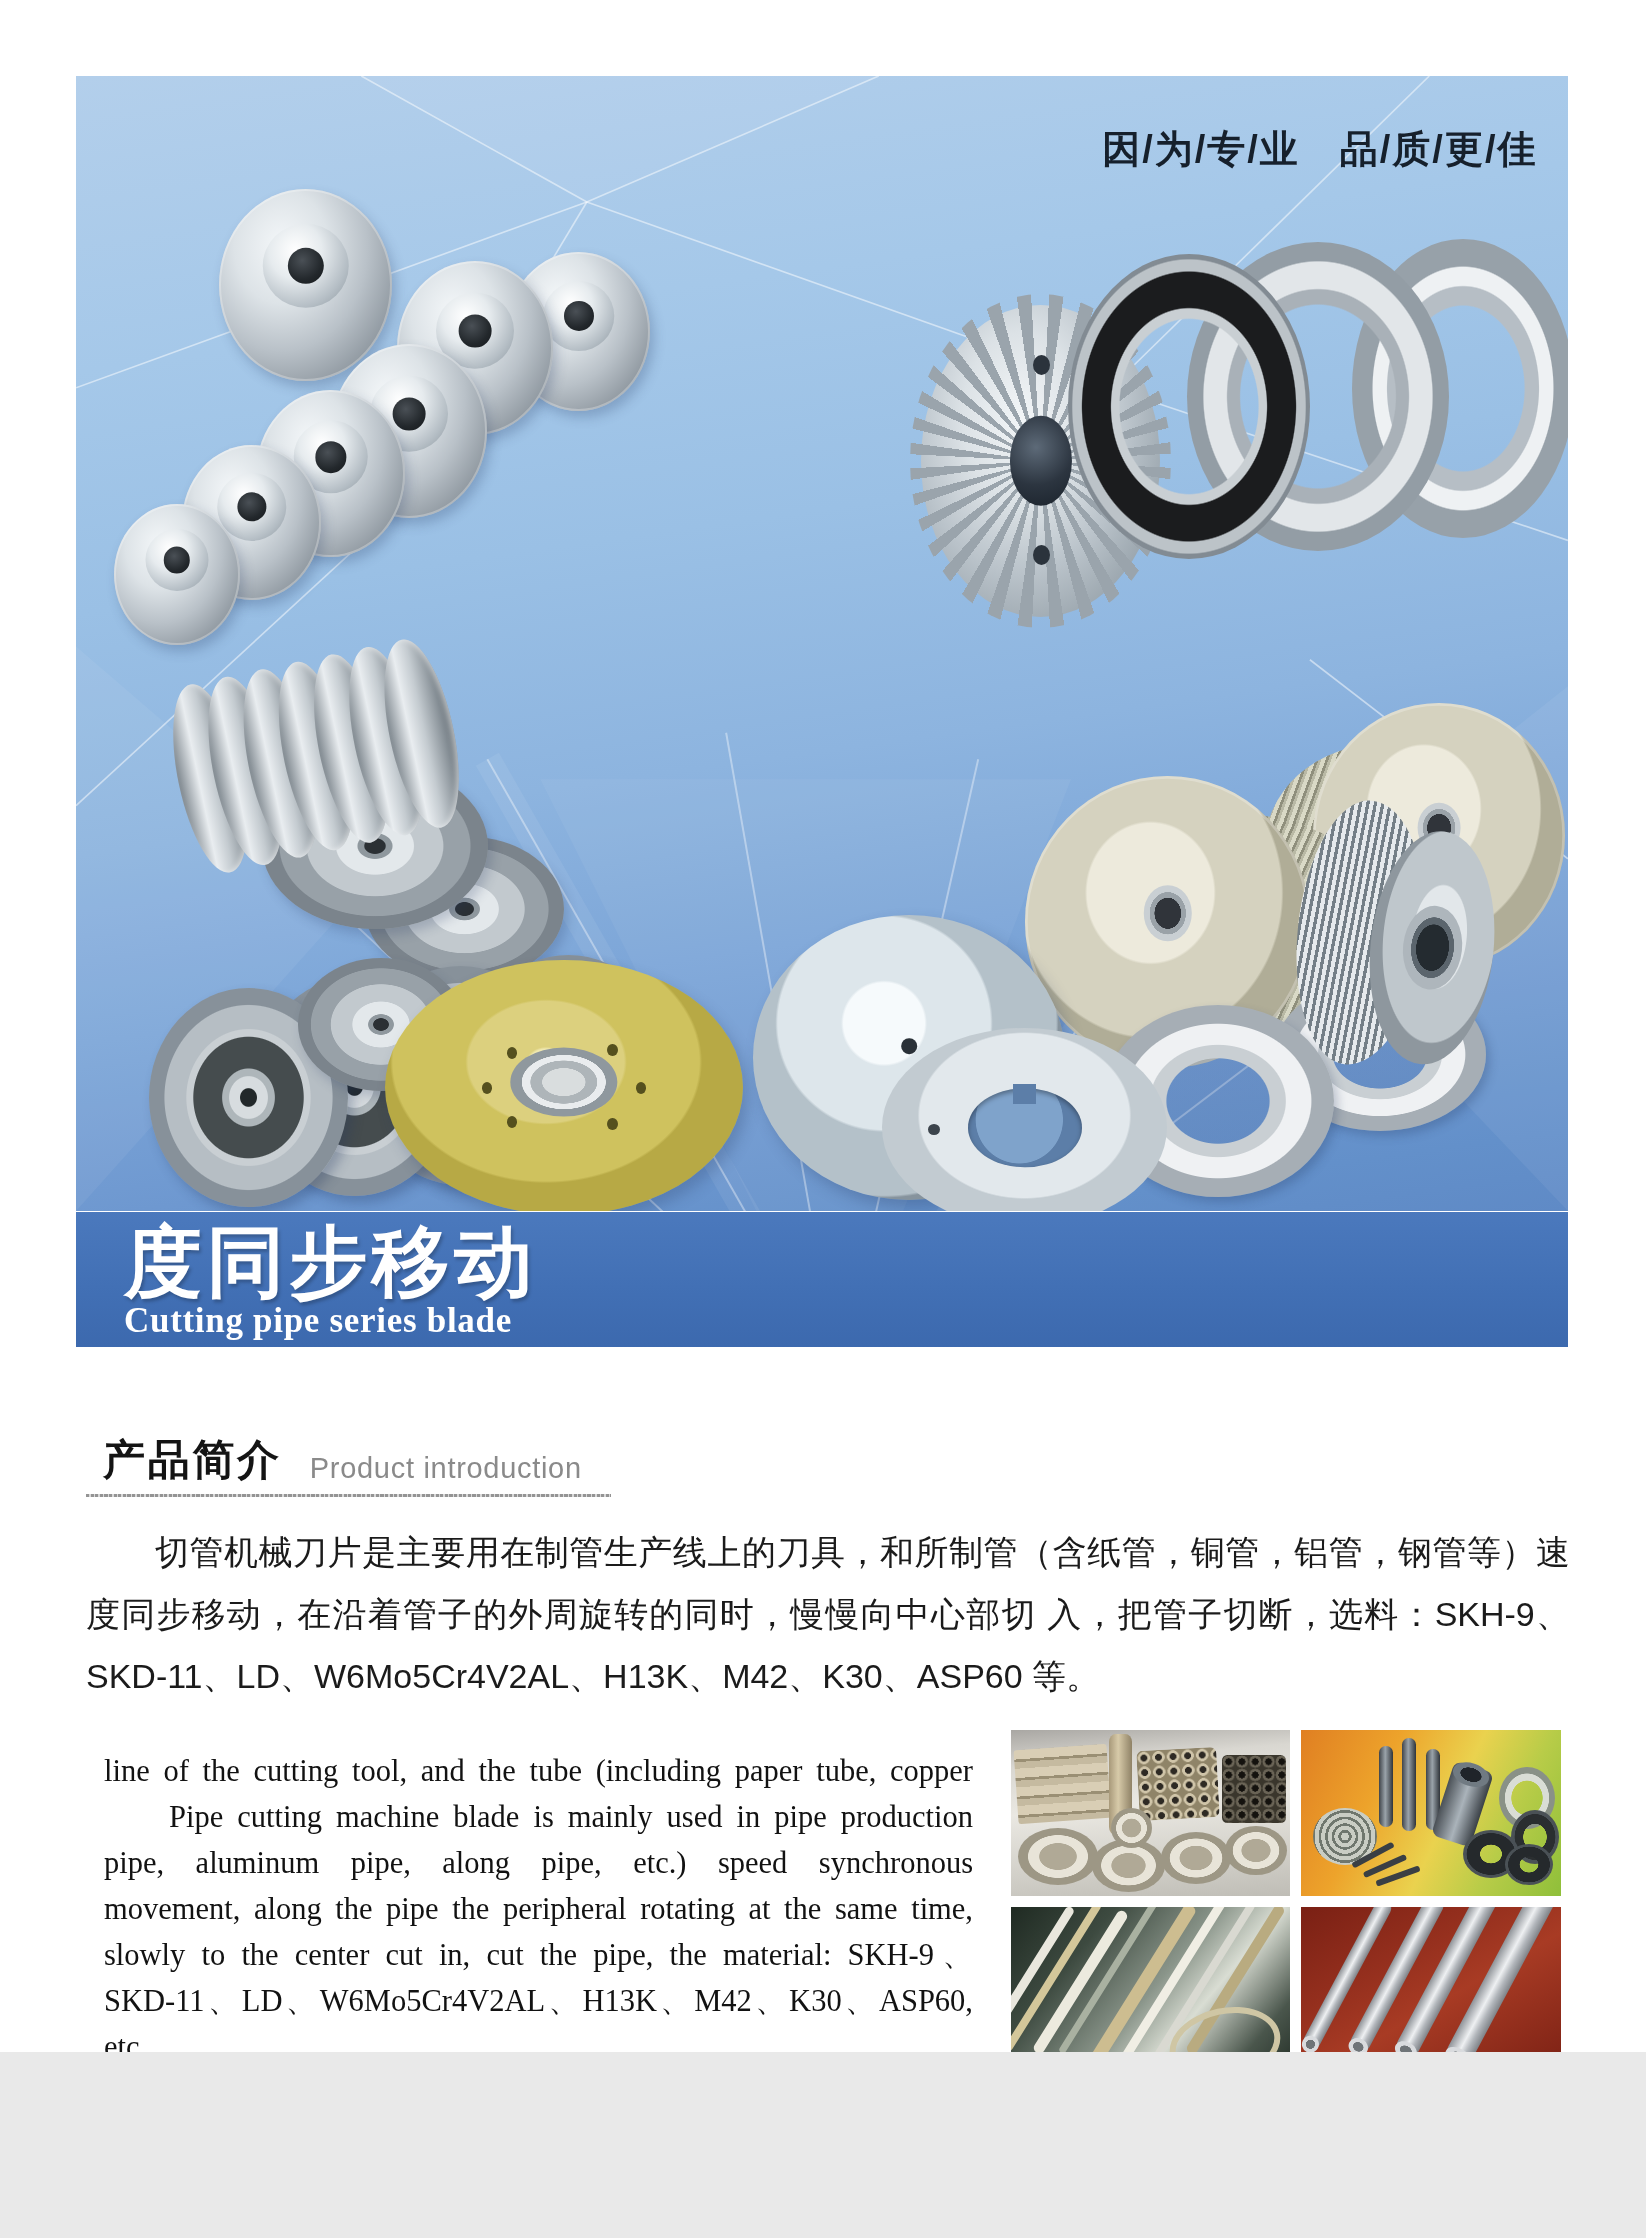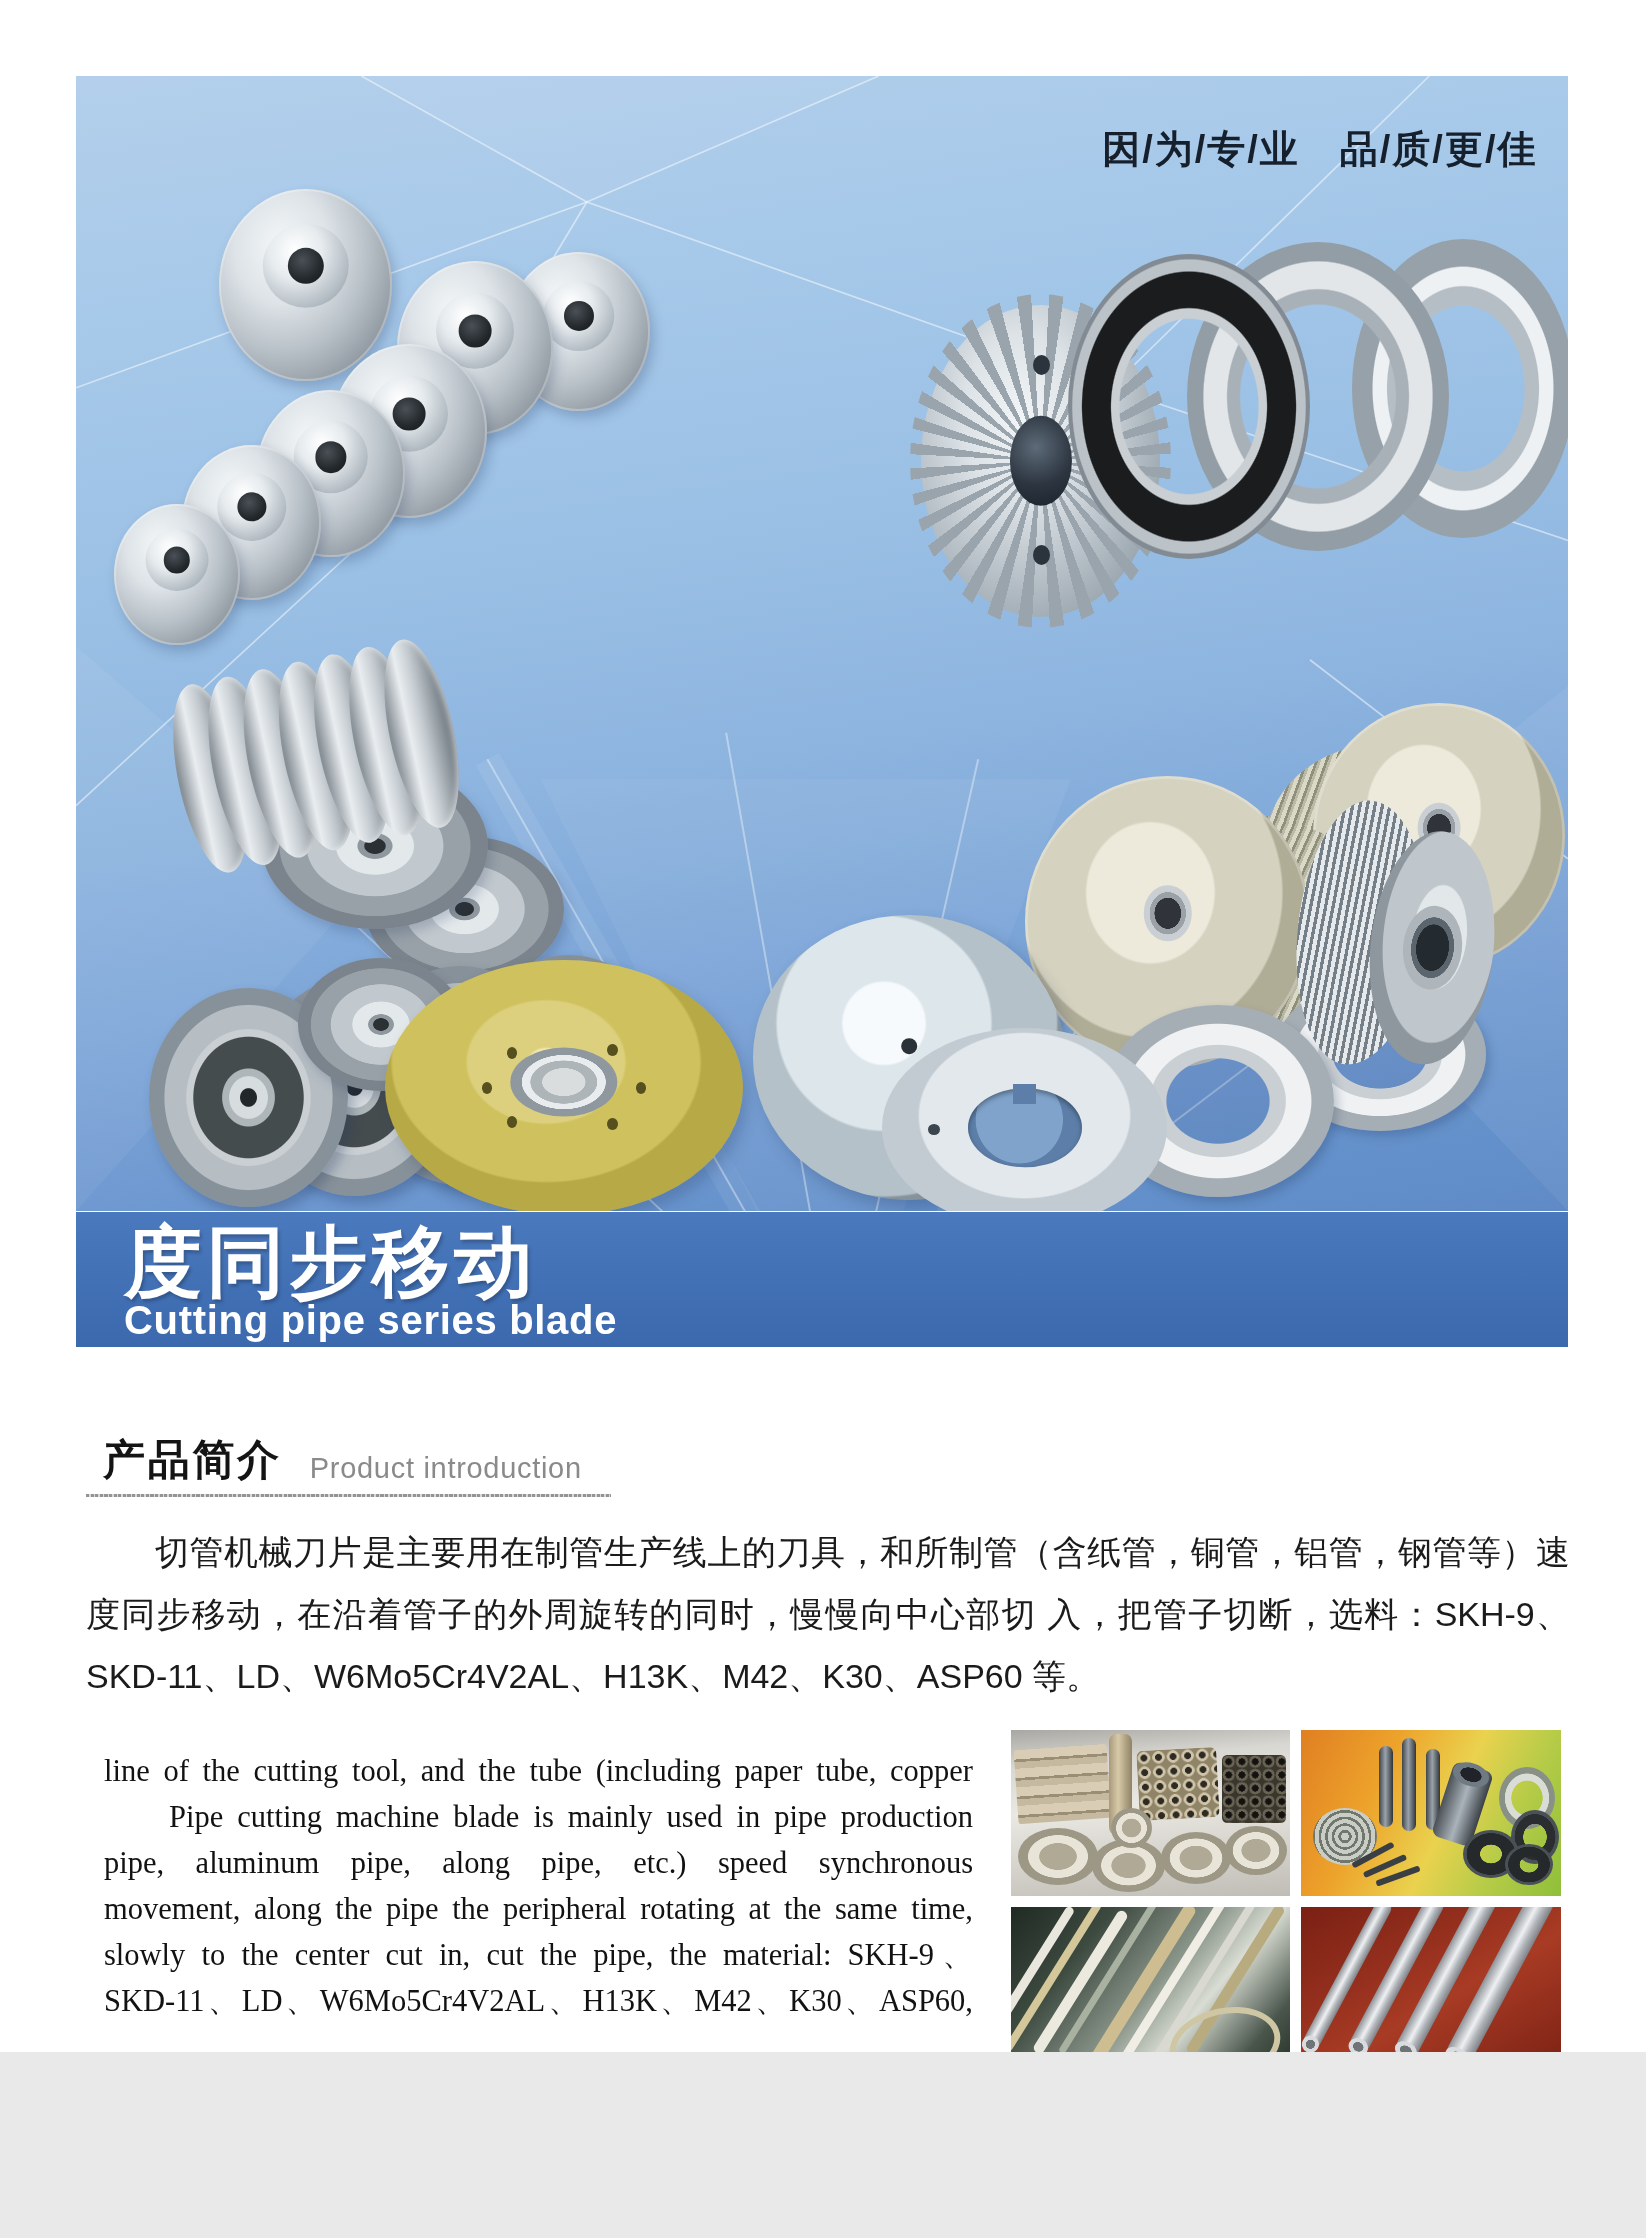--- a/index.html
+++ b/index.html
@@ -94,21 +94,21 @@
     background:radial-gradient(closest-side,#242b30 0 55%,#5b656d 56% 72%,#aeb6bc 73% 100%);}
   .flatring{position:absolute;border-radius:50%;
     background:radial-gradient(closest-side,rgba(90,120,170,.25) 0 44%,#c9cfd3 45% 58%,#eff1f3 59% 80%,#a6aeb5 81% 100%);
     box-shadow:4px 5.3px 9.3px rgba(35,55,95,.25);}
 
   
   .banner{position:absolute;left:76px;top:1212px;width:1492px;height:135px;
     background:linear-gradient(180deg,#4b79bd 0%,#4270b5 55%,#3c69ae 100%);
     color:#fff;box-sizing:border-box;padding:10.6px 0 0 48px;}
   .banner-title{font-size:78px;line-height:78px;font-weight:700;letter-spacing:4.6px;text-shadow:2px 2.7px 3.3px rgba(0,0,0,.22);}
-  .banner-sub{font-family:Liberation Sans, sans-serif;font-weight:700;font-size:40px;line-height:37px;margin-top:1.3px;letter-spacing:0.7px;}
+  .banner-sub{font-family:Liberation Serif, serif;font-weight:700;font-size:35px;line-height:37px;margin-top:1.3px;letter-spacing:0.7px;}
 
   
   .intro-heading{position:absolute;left:103px;top:1432px;display:flex;align-items:flex-end;gap:28px;}
   .intro-heading .cn{font-size:42px;font-weight:700;color:#141414;letter-spacing:2.7px;text-align:right;}
   .intro-heading .en{font-size:29px;color:#8a8a8a;letter-spacing:0.7px;padding-bottom:3.3px;}
   .rule{position:absolute;left:86px;top:1494px;width:525px;height:2.7px;
     background:repeating-linear-gradient(90deg,#949494 0 3.3px,#d8d8d8 3.3px 4.6px);}
 
   .cn-para{position:absolute;left:86px;top:1521px;width:1484px;color:#1b1b1b;}
   .cn-line{font-size:34px;height:62px;line-height:62px;white-space:nowrap;}
@@ -297,20 +297,21 @@
     <div class="cn-line">SKD-11、LD、W6Mo5Cr4V2AL、H13K、M42、K30、ASP60 等。</div>
   </div>
 
   <div class="en-para">
     <div class="en-line just">line of the cutting tool, and the tube (including paper tube, copper</div>
     <div class="en-line just indent">Pipe cutting machine blade is mainly used in pipe production</div>
     <div class="en-line just">pipe, aluminum pipe, along pipe, etc.) speed synchronous</div>
     <div class="en-line just">movement, along the pipe the peripheral rotating at the same time,</div>
     <div class="en-line just">slowly to the center cut in, cut the pipe, the material: SKH-9、</div>
     <div class="en-line just">SKD-11、LD、W6Mo5Cr4V2AL、H13K、M42、K30、ASP60,</div>
+    <div class="en-line">etc.</div>
   </div>
 
   <div class="grid">
 
     <div class="photo p1">
       <div class="tube-stack"></div>
       <div class="tall-tube"></div>
       <div class="bundle-light"></div>
       <div class="bundle-dark"></div>
       <div class="p1ring" style="left:6.6px;top:98px;width:80px;height:57px;"></div>

